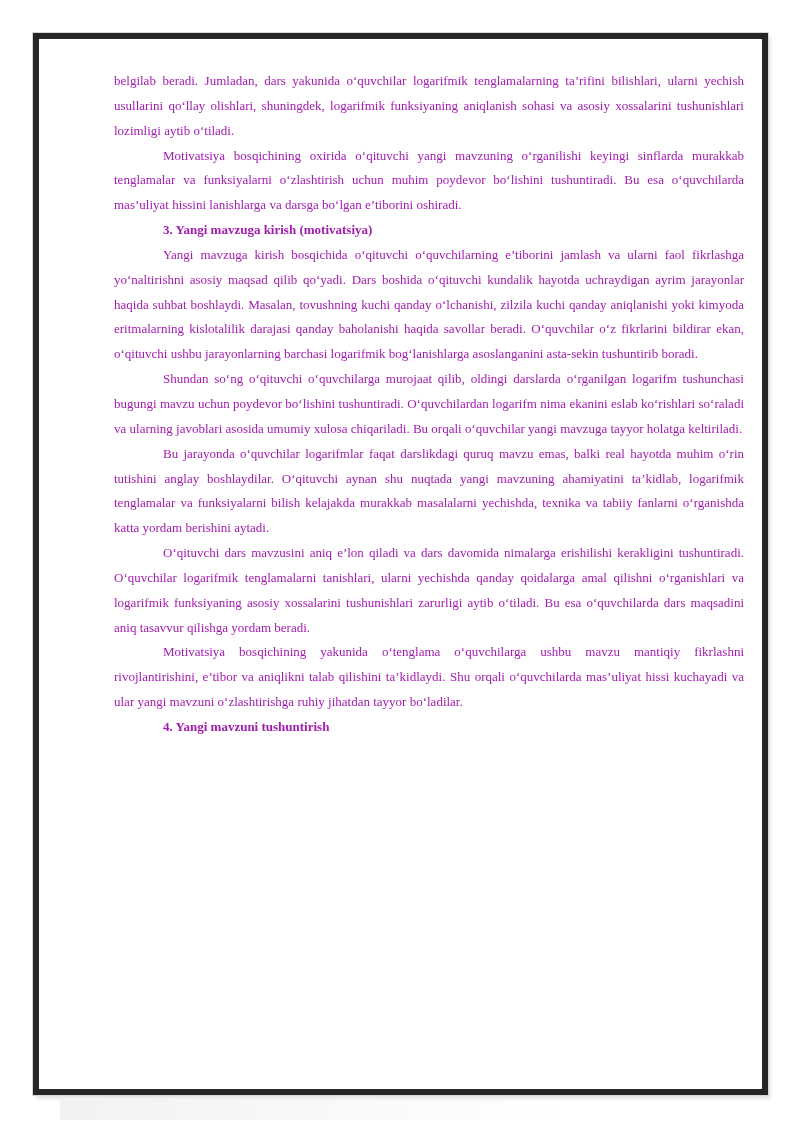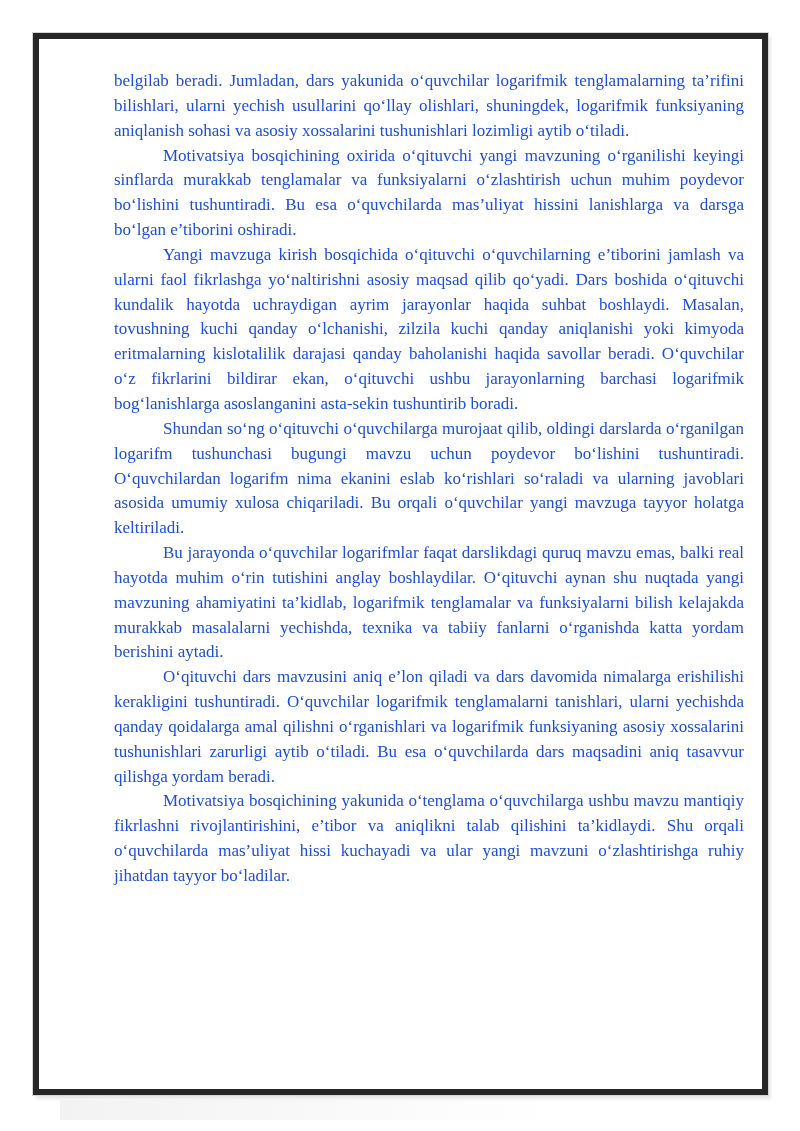--- a/index.html
+++ b/index.html
@@ -24,22 +24,22 @@
     border: 6px solid #262626;
     background: #ffffff;
     box-shadow: 0 0 0 1px #d6d6d6, 3px 4px 3px rgba(0,0,0,0.10);
   }
   .page-content {
     position: absolute;
     left: 75px;
     right: 18px;
     top: 30px;
     bottom: 20px;
-    color: #1d4ed8;
-    font-size: 17px;
+    color: #a21caf;
+    font-size: 13px;
     line-height: 24.85px;
     text-align: justify;
     text-justify: inter-word;
   }
   .page-content p {
     margin: 0;
     padding: 0;
   }
   .para.indent {
     text-indent: 49px;
@@ -59,20 +59,22 @@
     pointer-events: none;
   }
 </style>
 </head>
 <body>
 
 <div class="page-frame">
   <div class="page-content">
       <p class="para">belgilab beradi. Jumladan, dars yakunida o‘quvchilar logarifmik tenglamalarning ta’rifini bilishlari, ularni yechish usullarini qo‘llay olishlari, shuningdek, logarifmik funksiyaning aniqlanish sohasi va asosiy xossalarini tushunishlari lozimligi aytib o‘tiladi.</p>
       <p class="para indent">Motivatsiya bosqichining oxirida o‘qituvchi yangi mavzuning o‘rganilishi keyingi sinflarda murakkab tenglamalar va funksiyalarni o‘zlashtirish uchun muhim poydevor bo‘lishini tushuntiradi. Bu esa o‘quvchilarda mas’uliyat hissini lanishlarga va darsga bo‘lgan e’tiborini oshiradi.</p>
+      <p class="heading">3. Yangi mavzuga kirish (motivatsiya)</p>
       <p class="para indent">Yangi mavzuga kirish bosqichida o‘qituvchi o‘quvchilarning e’tiborini jamlash va ularni faol fikrlashga yo‘naltirishni asosiy maqsad qilib qo‘yadi. Dars boshida o‘qituvchi kundalik hayotda uchraydigan ayrim jarayonlar haqida suhbat boshlaydi. Masalan, tovushning kuchi qanday o‘lchanishi, zilzila kuchi qanday aniqlanishi yoki kimyoda eritmalarning kislotalilik darajasi qanday baholanishi haqida savollar beradi. O‘quvchilar o‘z fikrlarini bildirar ekan, o‘qituvchi ushbu jarayonlarning barchasi logarifmik bog‘lanishlarga asoslanganini asta-sekin tushuntirib boradi.</p>
       <p class="para indent">Shundan so‘ng o‘qituvchi o‘quvchilarga murojaat qilib, oldingi darslarda o‘rganilgan logarifm tushunchasi bugungi mavzu uchun poydevor bo‘lishini tushuntiradi. O‘quvchilardan logarifm nima ekanini eslab ko‘rishlari so‘raladi va ularning javoblari asosida umumiy xulosa chiqariladi. Bu orqali o‘quvchilar yangi mavzuga tayyor holatga keltiriladi.</p>
       <p class="para indent">Bu jarayonda o‘quvchilar logarifmlar faqat darslikdagi quruq mavzu emas, balki real hayotda muhim o‘rin tutishini anglay boshlaydilar. O‘qituvchi aynan shu nuqtada yangi mavzuning ahamiyatini ta’kidlab, logarifmik tenglamalar va funksiyalarni bilish kelajakda murakkab masalalarni yechishda, texnika va tabiiy fanlarni o‘rganishda katta yordam berishini aytadi.</p>
       <p class="para indent">O‘qituvchi dars mavzusini aniq e’lon qiladi va dars davomida nimalarga erishilishi kerakligini tushuntiradi. O‘quvchilar logarifmik tenglamalarni tanishlari, ularni yechishda qanday qoidalarga amal qilishni o‘rganishlari va logarifmik funksiyaning asosiy xossalarini tushunishlari zarurligi aytib o‘tiladi. Bu esa o‘quvchilarda dars maqsadini aniq tasavvur qilishga yordam beradi.</p>
       <p class="para indent">Motivatsiya bosqichining yakunida o‘tenglama o‘quvchilarga ushbu mavzu mantiqiy fikrlashni rivojlantirishini, e’tibor va aniqlikni talab qilishini ta’kidlaydi. Shu orqali o‘quvchilarda mas’uliyat hissi kuchayadi va ular yangi mavzuni o‘zlashtirishga ruhiy jihatdan tayyor bo‘ladilar.</p>
+      <p class="heading">4. Yangi mavzuni tushuntirish</p>
     </div>
 </div>
 <div class="scan-artifact"></div>
 
 </body></html>

